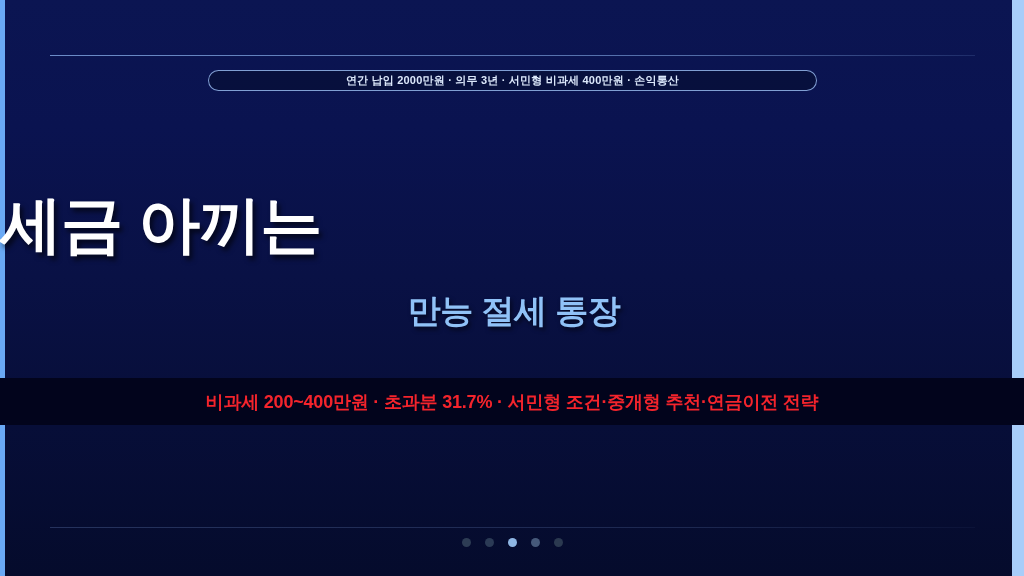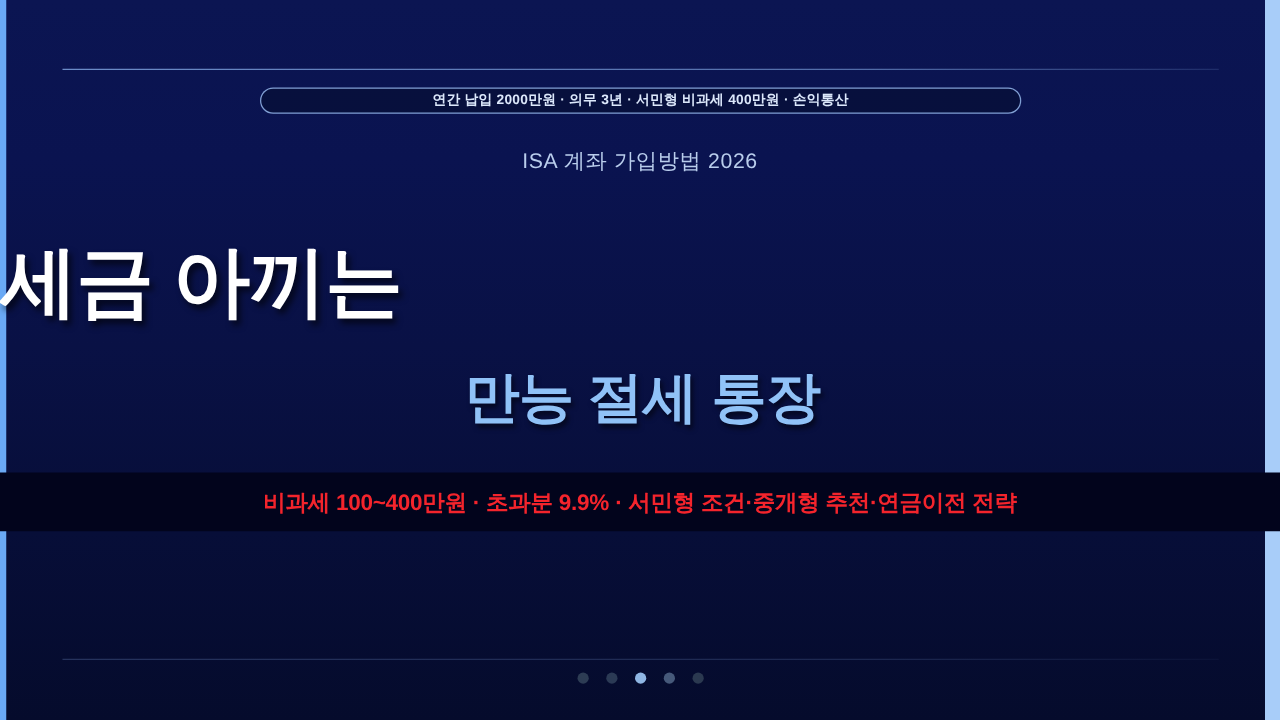--- a/index.html
+++ b/index.html
@@ -98,21 +98,21 @@
     color: #ffffff;
     text-shadow: 3px 4px 5px rgba(0,0,0,.62);
     z-index: 4;
   }
   .headline-2 {
     position: absolute;
     left: 4px;
     right: 0;
     top: 289px;
     text-align: center;
-    font-size: 44px;
+    font-size: 33px;
     font-weight: bold;
     letter-spacing: -.5px;
     color: #90c2f7;
     text-shadow: 2px 3px 4px rgba(0,0,0,.55);
     z-index: 4;
   }
 
   
   .banner {
     position: absolute;
@@ -162,28 +162,27 @@
   <div class="edge-bar left"></div>
   <div class="edge-bar right"></div>
 
   <div class="rule top"></div>
   <div class="rule bottom"></div>
 
   <div class="pill">
     <span class="pill-text">연간 납입 2000만원 · 의무 3년 · 서민형 비과세 400만원 · 손익통산</span>
   </div>
 
-  <div class="kicker">ISA 계좌 가입방법 2026</div>
 
   <div class="headline-1">세금 아끼는</div>
 
   <div class="headline-2">만능 절세 통장</div>
 
   <div class="banner">
-    <span class="banner-text">비과세 100~400만원 · 초과분 9.9% · 서민형 조건·중개형 추천·연금이전 전략</span>
+    <span class="banner-text">비과세 200~400만원 · 초과분 31.7% · 서민형 조건·중개형 추천·연금이전 전략</span>
   </div>
 
   <div class="dots">
     <span class="dot" style="background: rgb(45, 60, 84);"></span>
     <span class="dot"></span>
     <span class="dot" style="background: rgb(143, 182, 228);"></span>
     <span class="dot" style="background: rgb(70, 89, 122);"></span>
     <span class="dot" style="background: rgb(43, 57, 80);"></span>
   </div>
 

